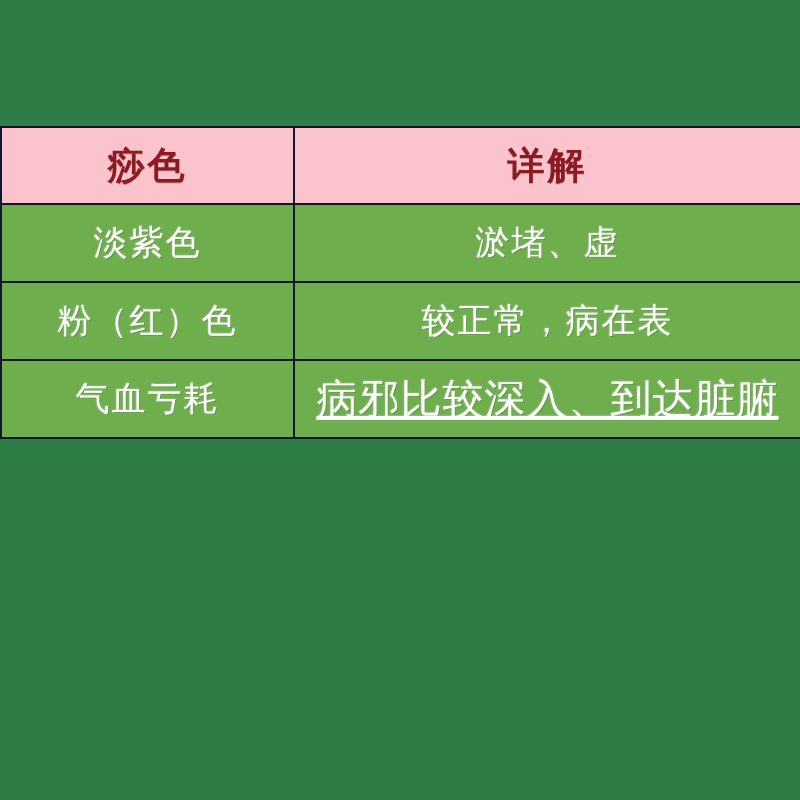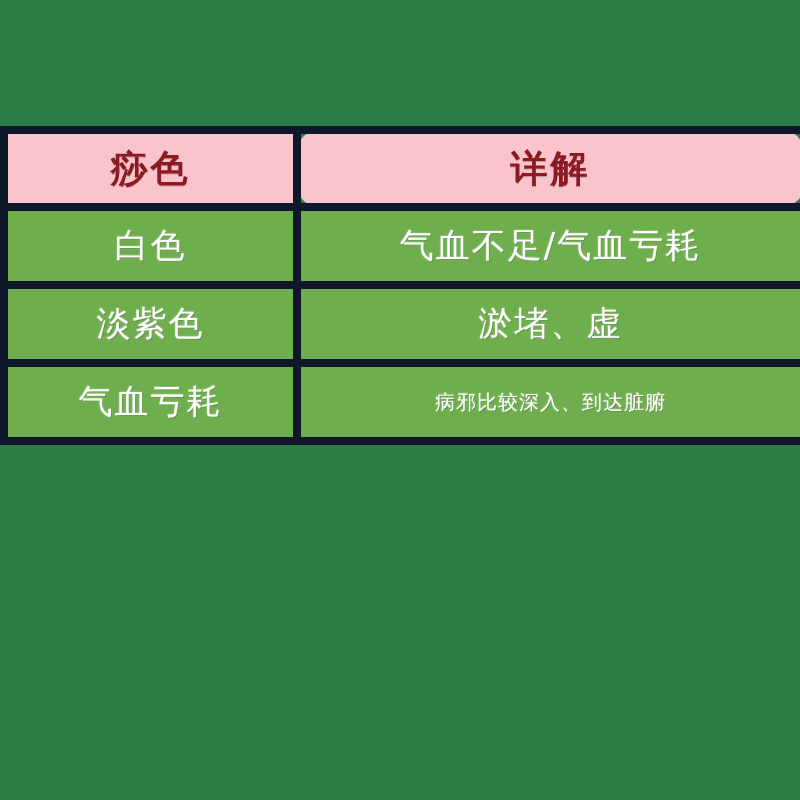--- a/index.html
+++ b/index.html
@@ -34,21 +34,21 @@
 
   #sha-table col.col-color  { width: 293px; }
   #sha-table col.col-detail { width: 507px; }
 
   #sha-table td,
   #sha-table th {
     padding: 0;
     margin: 16px;
     text-align: center;
     vertical-align: middle;
-    border: 8px solid #0f172a;
+    border: 2px solid #0f172a;
     box-sizing: border-box;
   }
 
   
   .header-row th {
     height: 77px;
     background: #fbc4cd;
     color: #8d1a22;
     font-size: 37px;
     font-weight: bold;
@@ -57,21 +57,20 @@
     border-bottom: 2px solid #0a0c08;
     text-shadow: 0 1px 0 rgba(0,0,0,0.22);
   }
   .header-row th.head-color {
     border-left: 2px solid #e9eee8;
     border-right: 2px solid #5a2b30;
   }
   .header-row th.head-detail {
     border-left: none;
     border-right: none;
-    border-radius: 22px;
   }
 
   
   .data-row td {
     height: 78px;
     background: #6fae4d;
     color: #ffffff;
     font-size: 34px;
     letter-spacing: 2px;
     text-shadow: 0 0 2px rgba(255,255,255,0.55),
@@ -83,21 +82,21 @@
   }
   .data-row td.cell-detail {
     border-left: none;
     border-right: none;
   }
   .data-row:last-child td {
     border-bottom: 3px solid #0a0c08;
   }
 
   
-  .data-row td.tight { font-size: 20px; letter-spacing: 1px; }
+  .data-row td.tight { font-size: 41px; letter-spacing: 1px; text-decoration: underline; }
 </style>
 </head>
 <body>
 
 <div id="screen">
 
   <table id="sha-table">
     <colgroup>
       <col class="col-color">
       <col class="col-detail">
@@ -105,26 +104,26 @@
 
     <thead>
       <tr class="header-row">
         <th class="head-color">痧色</th>
         <th class="head-detail">详解</th>
       </tr>
     </thead>
 
     <tbody>
       <tr class="data-row">
-        <td class="cell-color">白色</td>
-        <td class="cell-detail">气血不足/气血亏耗</td>
+        <td class="cell-color">淡紫色</td>
+        <td class="cell-detail">淤堵、虚</td>
       </tr>
       <tr class="data-row">
-        <td class="cell-color">淡紫色</td>
-        <td class="cell-detail">淤堵、虚</td>
+        <td class="cell-color">粉（红）色</td>
+        <td class="cell-detail">较正常，病在表</td>
       </tr>
       <tr class="data-row">
         <td class="cell-color">气血亏耗</td>
         <td class="cell-detail tight">病邪比较深入、到达脏腑</td>
       </tr>
     </tbody>
   </table>
 
 </div>
 

